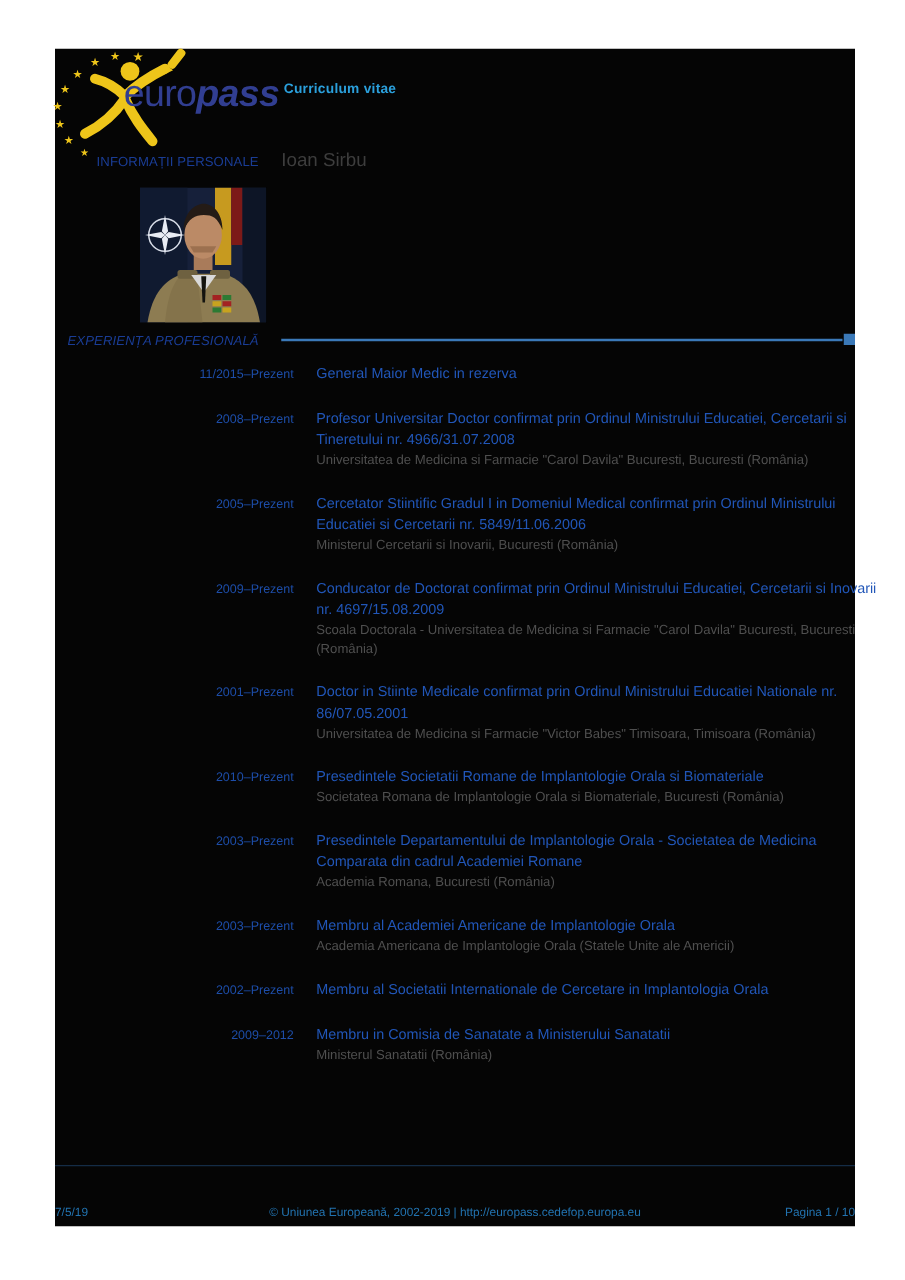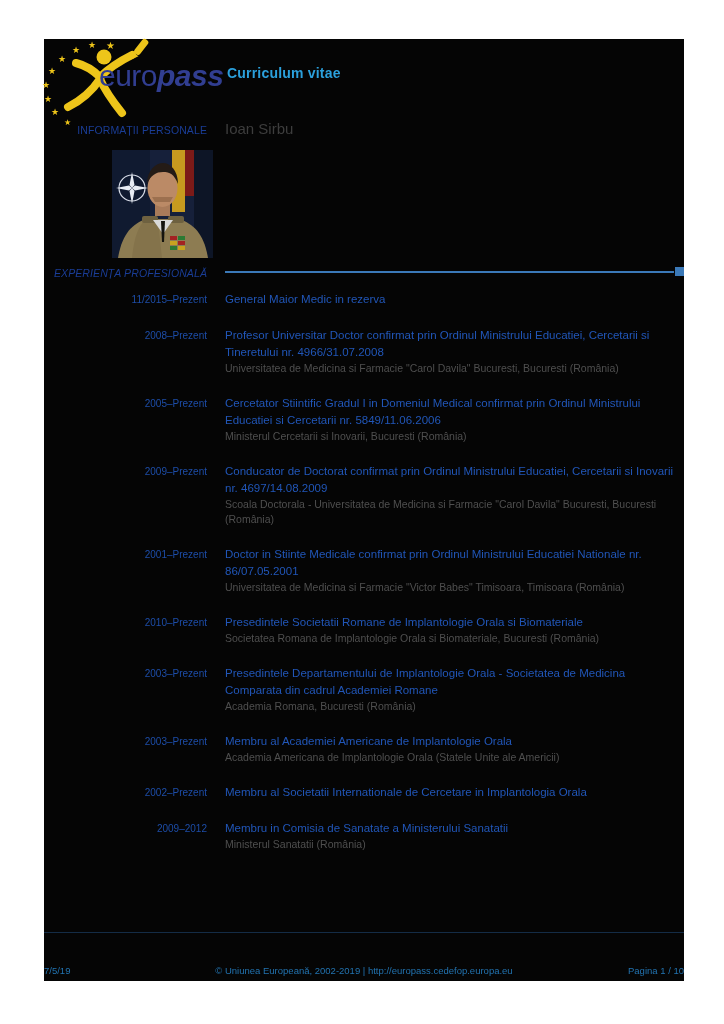--- a/index.html
+++ b/index.html
@@ -12,21 +12,21 @@
     background:#050505;
   }
   
   .logo-stars { position:absolute; left:-8px; top:-4px; width:150px; height:92px; }
   .wordmark {
     position:absolute; left:55px; top:20px; font-size:30px; letter-spacing:-0.5px;
     color:#313e91; font-weight:400;
   }
   .wordmark .pass { font-weight:bold; font-style:italic; }
   .doc-type {
-    position:absolute; left:183px; top:26px; font-size:14px; font-weight:bold;
+    position:absolute; left:183px; top:26px; font-size:11px; font-weight:bold;
     color:#2ba0dc; letter-spacing:0.2px;
   }
   
   .side-label {
     position:absolute; left:0; width:163px; text-align:right;
     font-size:10.5px; color:#1a3d96; letter-spacing:0.1px;
   }
   .personal-label { top:85px; }
   .person-name {
     position:absolute; left:181px; top:81px; font-size:15px; color:#3d3d3d;
@@ -34,21 +34,21 @@
   .portrait { position:absolute; left:68px; top:111px; width:101px; height:108px; display:block; }
   
   .experience-label { top:228px;font-style:italic; }
   .section-rule {
     position:absolute; left:181px; top:232px; width:449px; height:2px; background:#3b79b8;
   }
   .section-rule-square {
     position:absolute; right:0; top:228px; width:9px; height:9px; background:#3b79b8;
   }
   
-  .entries { position:absolute; left:0; top:252px; width:631px; }
+  .entries { position:absolute; left:0; top:252px; width:631px;padding-left:28px; }
   .entry { display:grid; grid-template-columns:163px 1fr; column-gap:18px; margin-bottom:19px; }
   .entry-period {
     text-align:right; font-size:10px; color:#1d4da8; line-height:17px; white-space:nowrap;
   }
   .entry-title { font-size:11.5px; color:#2156b8; line-height:17px; }
   .entry-org { font-size:10.5px; color:#4f4f4f; line-height:15px; margin-top:0; }
   
   .footer-rule { position:absolute; left:0; top:893px; width:640px; height:1px; background:#142c46; }
   .footer {
     position:absolute; left:0; top:926px; width:640px; height:16px;
@@ -159,21 +159,21 @@
       <div class="entry-period">2005–Prezent</div>
       <div class="entry-body">
         <div class="entry-title">Cercetator Stiintific Gradul I in Domeniul Medical confirmat prin Ordinul Ministrului Educatiei si Cercetarii nr. 5849/11.06.2006</div>
         <div class="entry-org">Ministerul Cercetarii si Inovarii, Bucuresti (România)</div>
       </div>
     </div>
 
     <div class="entry">
       <div class="entry-period">2009–Prezent</div>
       <div class="entry-body">
-        <div class="entry-title">Conducator de Doctorat confirmat prin Ordinul Ministrului Educatiei, Cercetarii si Inovarii nr. 4697/14.08.2009</div>
+        <div class="entry-title">Conducator de Doctorat confirmat prin Ordinul Ministrului Educatiei, Cercetarii si Inovarii nr. 4697/15.08.2009</div>
         <div class="entry-org">Scoala Doctorala - Universitatea de Medicina si Farmacie "Carol Davila" Bucuresti, Bucuresti (România)</div>
       </div>
     </div>
 
     <div class="entry">
       <div class="entry-period">2001–Prezent</div>
       <div class="entry-body">
         <div class="entry-title">Doctor in Stiinte Medicale confirmat prin Ordinul Ministrului Educatiei Nationale nr. 86/07.05.2001</div>
         <div class="entry-org">Universitatea de Medicina si Farmacie "Victor Babes" Timisoara, Timisoara (România)</div>
       </div>

